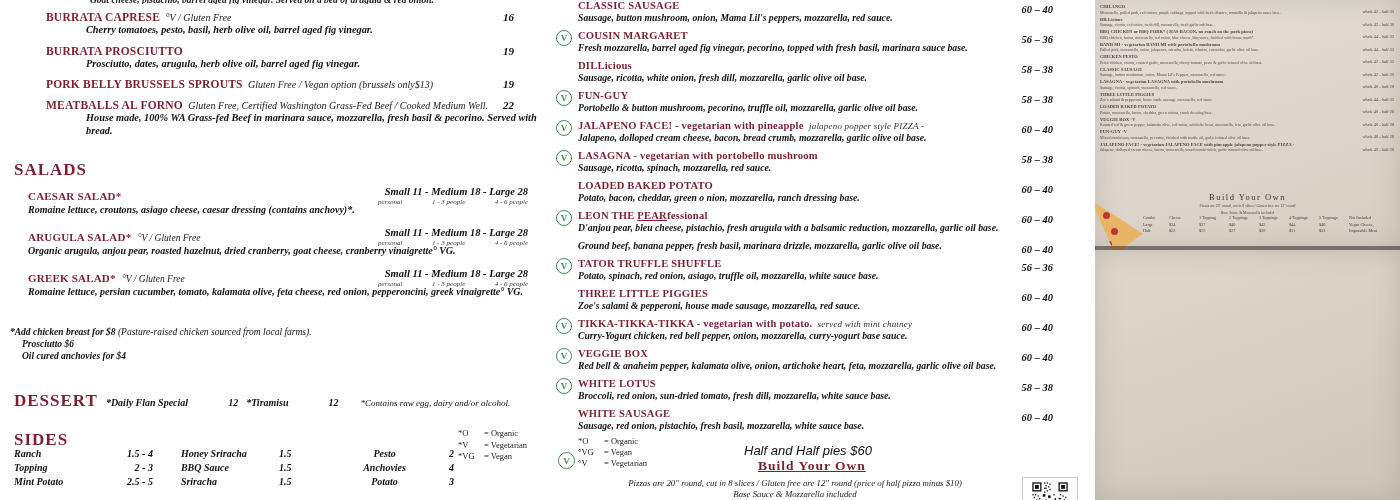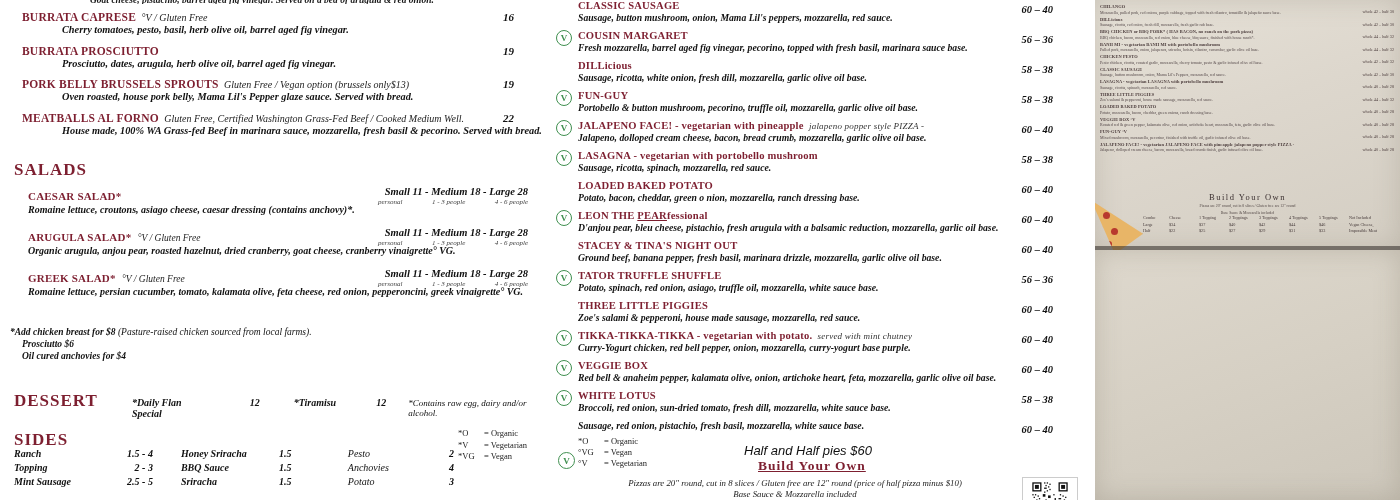--- a/index.html
+++ b/index.html
@@ -22,21 +22,21 @@
     color:#7d1f30;font-weight:bold;letter-spacing:1px;
   }
 
   
   .clip-top{
     position:absolute;left:90px;top:-5px;width:420px;
     font-size:9.5px;font-style:italic;font-weight:bold;color:#1a1a1a;
     white-space:nowrap;overflow:hidden;height:9px;
   }
   .app-list{position:absolute;left:0;top:11px;width:550px;}
-  .app{position:relative;margin-bottom:8px;padding-left:22px;}
+  .app{position:relative;margin-bottom:8px;padding-left:46px;}
   .app .row1{font-size:11.5px;line-height:13px;}
   .app .nm{color:#7d1f30;font-weight:bold;letter-spacing:.2px;}
   .app .tag{font-style:italic;font-weight:normal;color:#222;font-size:10px;}
   .app .dsc{
     font-size:10.3px;font-style:italic;font-weight:bold;line-height:12.5px;
     padding-left:40px;color:#111;
   }
   .app .pr{
     position:absolute;right:36px;top:0;font-size:11px;
     font-style:italic;font-weight:bold;
@@ -58,32 +58,32 @@
     display:flex;justify-content:space-between;
   }
 
   .addons{position:absolute;left:10px;top:326px;font-size:9.5px;
           font-style:italic;font-weight:bold;line-height:12px;}
   .addons .sub{padding-left:12px;}
   .addons .lt{font-weight:normal;}
 
   .dessert-row{position:absolute;left:14px;top:391px;display:flex;align-items:baseline;}
   .dessert-row .hd{font-size:17px;color:#7d1f30;font-weight:bold;letter-spacing:1px;}
-  .dessert-row .it{font-size:10px;font-style:italic;font-weight:bold;margin-left:34px;}
+  .dessert-row .it{font-size:10px;font-style:italic;font-weight:bold;margin-left:8px;}
   .dessert-row .pz{font-size:10px;font-style:italic;font-weight:bold;margin-left:12px;}
   .dessert-row .dis{font-size:9px;font-style:italic;margin-left:22px;font-weight:normal;}
 
   .sides-hd{position:absolute;left:14px;top:430px;font-size:17px;}
   .sides-tbl{position:absolute;left:14px;top:447px;width:440px;font-size:10px;}
   .sides-tbl .r{display:flex;line-height:14px;}
   .sides-tbl .c1{width:110px;font-style:italic;font-weight:bold;}
   .sides-tbl .c2{width:60px;text-align:right;font-style:italic;font-weight:bold;}
   .sides-tbl .c3{width:120px;padding-left:28px;font-style:italic;font-weight:bold;}
   .sides-tbl .c4{width:50px;text-align:left;font-style:italic;font-weight:bold;}
-  .sides-tbl .c5{width:90px;padding-left:28px;font-style:italic;font-weight:normal;}
+  .sides-tbl .c5{width:90px;padding-left:28px;font-style:italic;font-weight:bold;text-align:center;}
   .sides-tbl .c6{width:40px;text-align:right;font-style:italic;font-weight:bold;}
 
   .legend-left{position:absolute;left:458px;top:428px;font-size:8.5px;color:#222;line-height:11.5px;}
   .legend-left .r{display:flex;}
   .legend-left .k{width:26px;}
 
   
   .pz-list{position:absolute;left:0;top:0;width:545px;}
   .pz{position:relative;padding-left:28px;margin-bottom:6.5px;}
   .pz .nm{font-size:10.6px;color:#7d1f30;font-weight:bold;letter-spacing:.2px;line-height:12px;}
@@ -177,21 +177,20 @@
       
     </div>
     <div class="dsc">Prosciutto, dates, arugula, herb olive oil, barrel aged fig vinegar.</div>
     <div class="pr">19</div>
   </div>
   <div class="app">
     <div class="row1">
       <span class="nm">PORK BELLY BRUSSELS SPROUTS</span>
       <span class="tag">&nbsp;Gluten Free / Vegan option (brussels only$13)</span>
     </div>
-    <div class="dsc">Oven roasted, house pork belly, Mama Lil's Pepper glaze sauce. Served with bread.</div>
     <div class="pr">19</div>
   </div>
   <div class="app">
     <div class="row1">
       <span class="nm">MEATBALLS AL FORNO</span>
       <span class="tag">&nbsp;Gluten Free, Certified Washington Grass-Fed Beef / Cooked Medium Well.</span>
     </div>
     <div class="dsc">House made, 100% WA Grass-fed Beef in marinara sauce, mozzarella, fresh basil &amp; pecorino. Served with bread.</div>
     <div class="pr">22</div>
   </div>
@@ -269,21 +268,21 @@
   </div>
   <div class="r">
     <span class="c1">Topping</span>
     <span class="c2">2 - 3</span>
     <span class="c3">BBQ Sauce</span>
     <span class="c4">1.5</span>
     <span class="c5">Anchovies</span>
     <span class="c6">4</span>
   </div>
   <div class="r">
-    <span class="c1">Mint Sausage</span>
+    <span class="c1">Mint Potato</span>
     <span class="c2">2.5 - 5</span>
     <span class="c3">Sriracha</span>
     <span class="c4">1.5</span>
     <span class="c5">Potato</span>
     <span class="c6">3</span>
   </div>
       </div>
 
     <div class="legend-left">
   <div class="r">
@@ -370,24 +369,20 @@
     <div class="vicon">V</div>
     <div class="nm">
       <span>LEON THE <span class="pear-u">PEAR</span>fessional</span>
       
     </div>
     <div class="dsc">D'anjou pear, bleu cheese, pistachio, fresh arugula with a balsamic reduction, mozzarella, garlic oil base.</div>
     <div class="pr">60  –  40</div>
   </div>
   <div class="pz">
 
-    <div class="nm">
-      <span>STACEY &amp; TINA'S NIGHT OUT</span>
-      
-    </div>
     <div class="dsc">Ground beef, banana pepper, fresh basil, marinara drizzle, mozzarella, garlic olive oil base.</div>
     <div class="pr">60  –  40</div>
   </div>
   <div class="pz">
     <div class="vicon">V</div>
     <div class="nm">
       <span>TATOR TRUFFLE SHUFFLE</span>
       
     </div>
     <div class="dsc">Potato, spinach, red onion, asiago, truffle oil, mozzarella, white sauce base.</div>
@@ -401,21 +396,21 @@
     </div>
     <div class="dsc">Zoe's salami &amp; pepperoni, house made sausage, mozzarella, red sauce.</div>
     <div class="pr">60  –  40</div>
   </div>
   <div class="pz">
     <div class="vicon">V</div>
     <div class="nm">
       <span>TIKKA-TIKKA-TIKKA  -  vegetarian with potato.</span>
       <span class="sub">&nbsp;served with mint chutney</span>
     </div>
-    <div class="dsc">Curry-Yogurt chicken, red bell pepper, onion, mozzarella, curry-yogurt base purple.</div>
+    <div class="dsc">Curry-Yogurt chicken, red bell pepper, onion, mozzarella, curry-yogurt base sauce.</div>
     <div class="pr">60  –  40</div>
   </div>
   <div class="pz">
     <div class="vicon">V</div>
     <div class="nm">
       <span>VEGGIE BOX</span>
       
     </div>
     <div class="dsc">Red bell &amp; anaheim pepper, kalamata olive, onion, artichoke heart, feta, mozzarella, garlic olive oil base.</div>
     <div class="pr">60  –  40</div>
@@ -424,20 +419,24 @@
     <div class="vicon">V</div>
     <div class="nm">
       <span>WHITE LOTUS</span>
       
     </div>
     <div class="dsc">Broccoli, red onion, sun-dried tomato, fresh dill, mozzarella, white sauce base.</div>
     <div class="pr">58  –  38</div>
   </div>
   <div class="pz">
 
+    <div class="nm">
+      <span>WHITE SAUSAGE</span>
+      
+    </div>
     <div class="dsc">Sausage, red onion, pistachio, fresh basil, mozzarella, white sauce base.</div>
     <div class="pr">60  –  40</div>
   </div>
       </div>
   </div>
 
   <div class="vicon-legend">V</div>
   <div class="legend-mid">
   <div class="r">
     <span class="k">*O</span>

